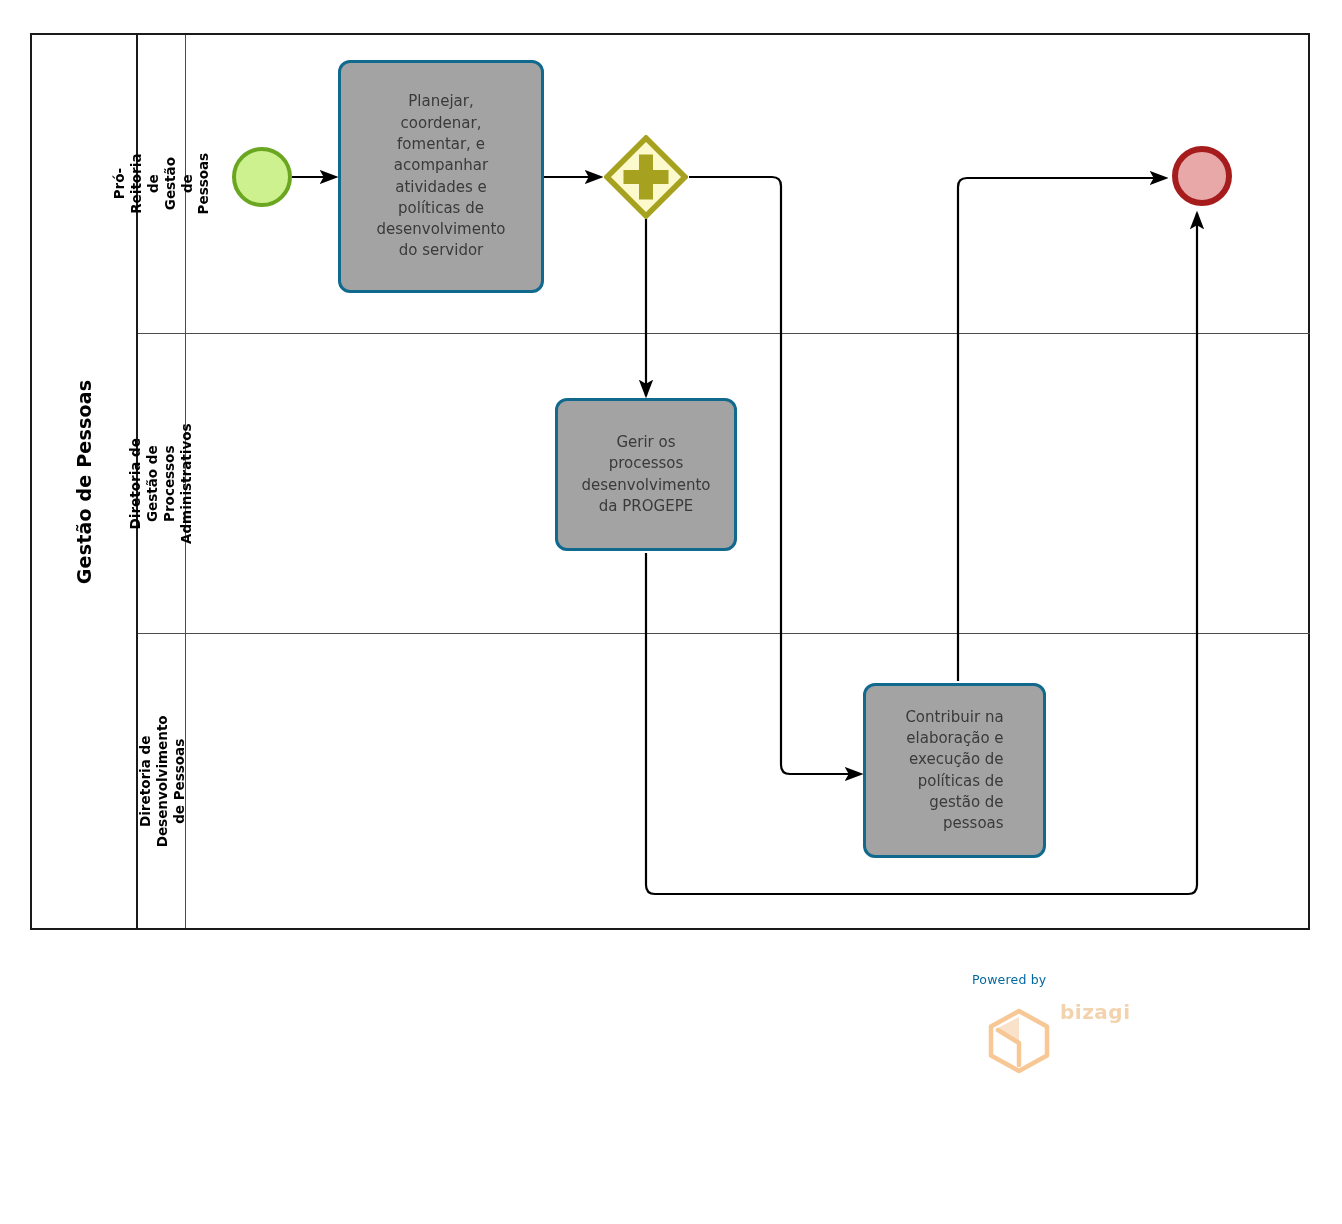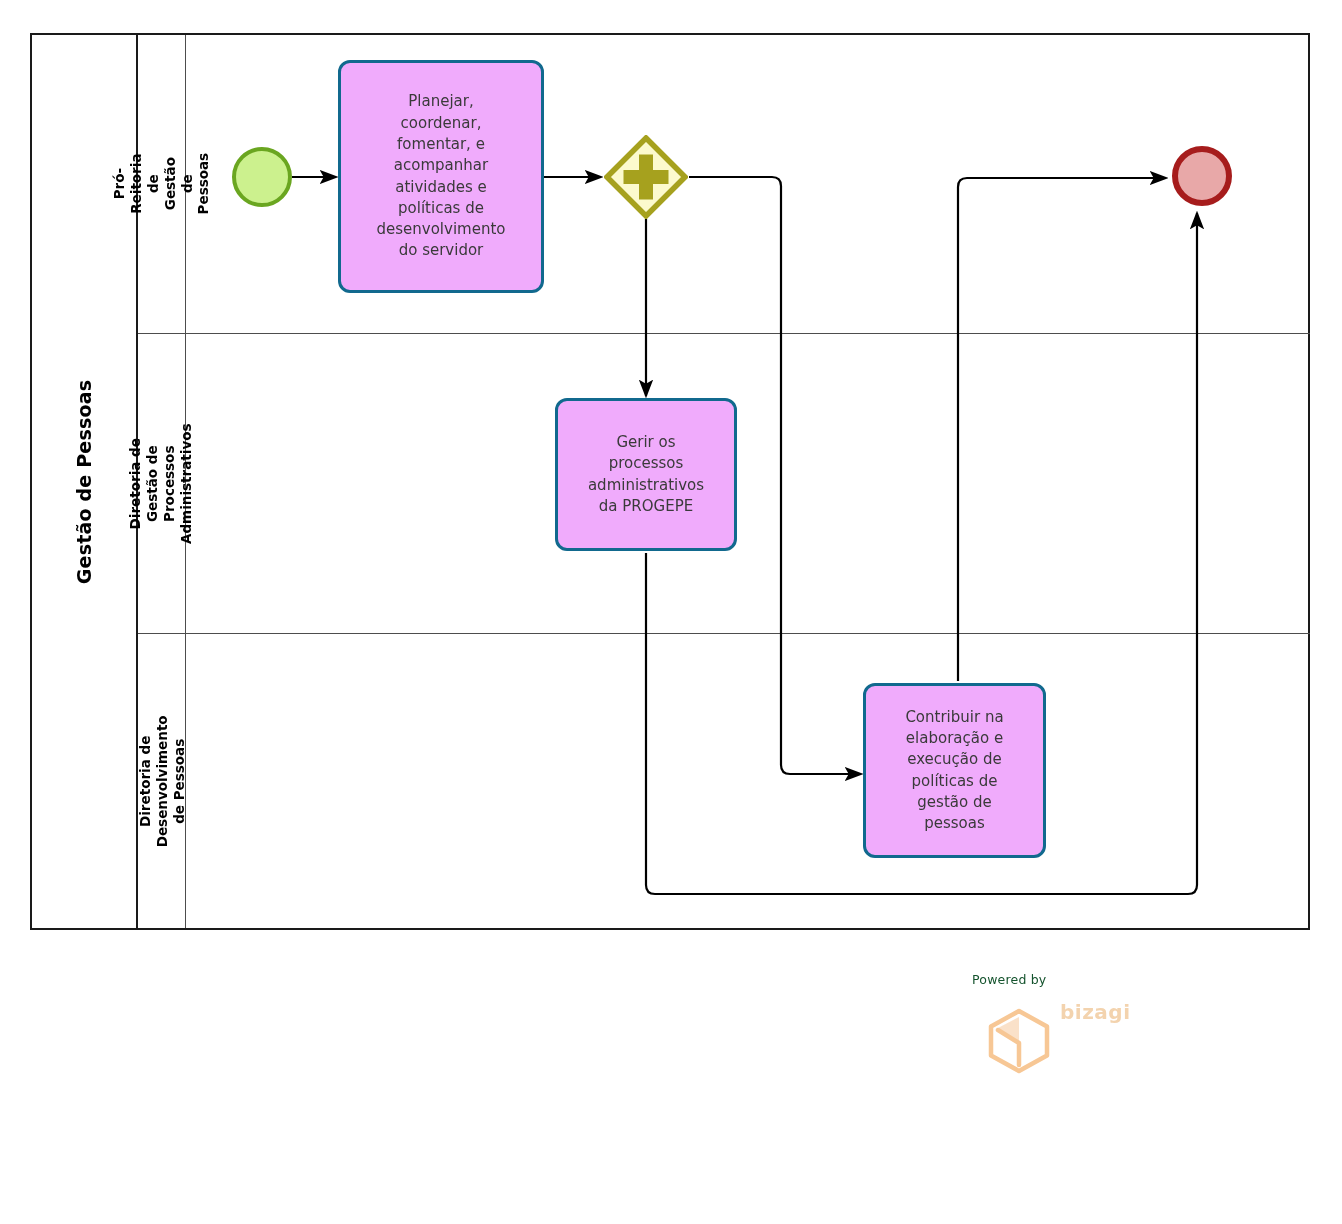--- a/index.html
+++ b/index.html
@@ -75,21 +75,21 @@
     line-height: 1.25;
     color: #000000;
   }
 
   
   .task {
     position: absolute;
     box-sizing: border-box;
     border: 3px solid #11698e;
     border-radius: 12px;
-    background: #f0abfc;
+    background: #a3a3a3;
     display: flex;
     align-items: center;
     justify-content: center;
     text-align: center;
     color: #3a3a3a;
     font-size: 15px;
     line-height: 1.42;
     padding: 4px 6px;
     white-space: pre-line;
   }
@@ -131,21 +131,21 @@
     position: absolute;
     left: 960px;
     top: 972px;
     width: 300px;
     height: 100px;
   }
   .wm-powered {
     position: absolute;
     left: 12px; top: 0;
     font-size: 12.5px;
-    color: #14532d;
+    color: #0369a1;
     letter-spacing: .2px;
   }
   .wm-bizagi {
     position: absolute;
     left: 100px; top: 28px;
     font-size: 20px;
     color: #f3d3ae;
     letter-spacing: .5px;
     font-weight: bold;
   }
@@ -231,24 +231,24 @@
       <polygon points="42,3 81,42 42,81 3,42" fill="#fcfacd" stroke="#a6a11e" stroke-width="5.5" stroke-linejoin="miter"></polygon>
       <g>
         <rect x="35" y="19.5" width="14" height="45" fill="#a6a11e"></rect>
         <rect x="19.5" y="35" width="45" height="14" fill="#a6a11e"></rect>
       </g>
     </svg>
   </div>
 
   <div class="task" style="left:555px; top:398px; width:182px; height:153px;">Gerir os
 processos
-administrativos
+desenvolvimento
 da PROGEPE</div>
 
-  <div class="task" style="left:863px; top:683px; width:183px; height:175px;">Contribuir na
+  <div class="task" style="left:863px; top:683px; width:183px; height:175px;text-align:right;">Contribuir na
 elaboração e
 execução de
 políticas de
 gestão de
 pessoas</div>
 
   <div class="event event-end" style="left:1172px; top:146px; width:60px; height:60px;"></div>
 
   <div class="watermark">
     <span class="wm-powered">Powered by</span>

